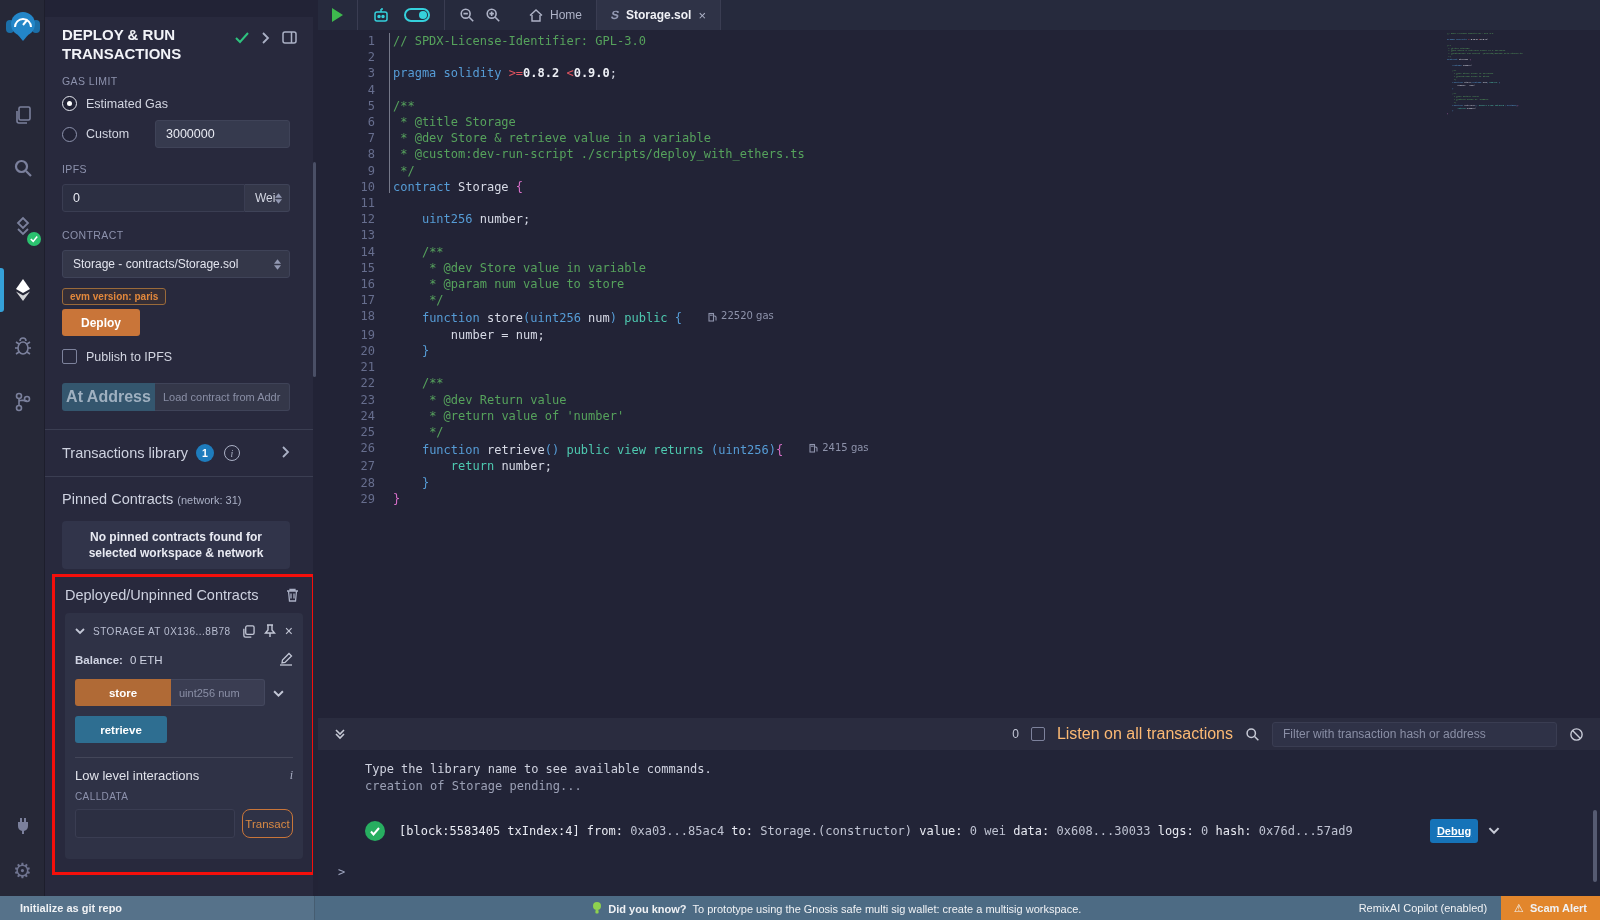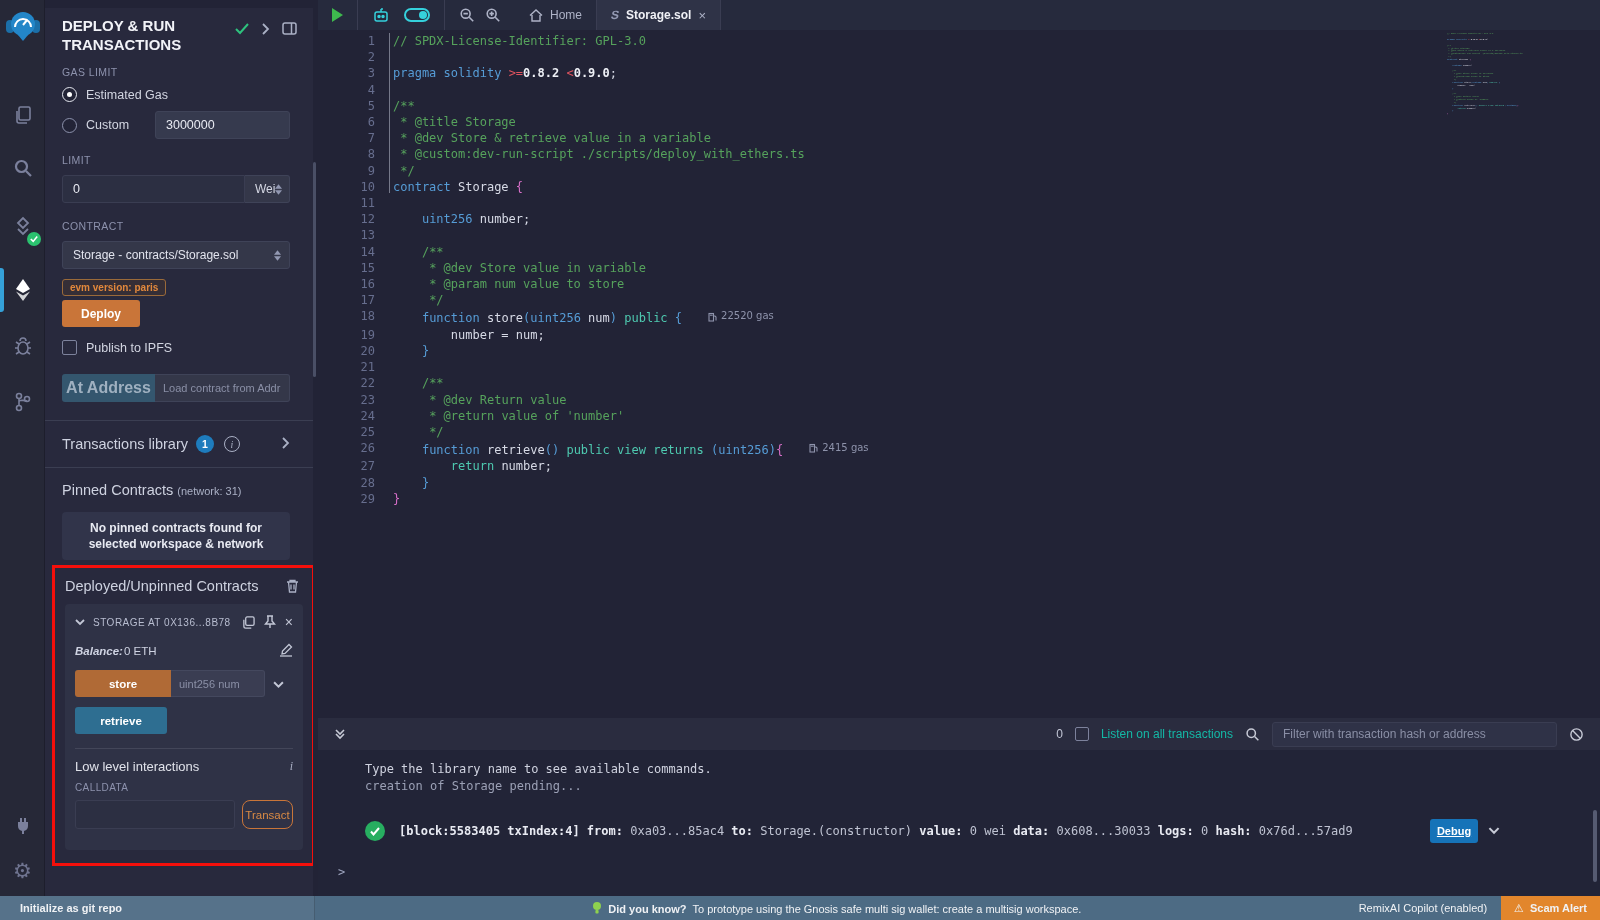--- a/index.html
+++ b/index.html
@@ -10,21 +10,21 @@
   
   .rail { position:absolute; left:0; top:0; width:45px; height:896px; background:#262837; border-right:1px solid #1d1e2c; }
   .rail-item { position:absolute; left:0; width:45px; height:44px; display:flex; align-items:center; justify-content:center; color:#7b809c; }
   .rail-item svg { display:block; }
   .rail-item.active { color:#ffffff; }
   .active-bar { position:absolute; left:0; top:268px; width:4px; height:44px; background:#35a1d8; border-radius:0 3px 3px 0; }
   .badge-check { position:absolute; right:4px; bottom:2px; width:14px; height:14px; border-radius:50%; background:#2bc26f; display:flex; align-items:center; justify-content:center; }
   .gear-glyph { font-size:21px; color:#6f7490; line-height:1; }
 
   
-  .panel { position:absolute; left:45px; top:8px; width:268px; height:896px; background:#28293d; overflow:hidden; }
+  .panel { position:absolute; left:45px; top:17px; width:268px; height:896px; background:#28293d; overflow:hidden; }
   .panel-inner { padding:8px 23px 0 17px; position:relative; }
   .p-title { font-size:15px; font-weight:bold; color:#f2f3f8; line-height:19px; width:170px; }
   .p-title-icons { position:absolute; top:14px; right:16px; display:flex; align-items:center; gap:12px; color:#aab0c5; }
   .lbl { font-size:10.5px; color:#8d92ad; letter-spacing:.4px; margin-top:12px; }
   .radio-row { display:flex; align-items:center; gap:9px; margin-top:9px; font-size:12.5px; color:#d3d6e2; }
   .radio { width:15px; height:15px; border-radius:50%; border:1px solid #8d92ad; background:#222336; position:relative; flex:none; }
   .radio.sel { border-color:#e6e8f0; }
   .radio.sel::after { content:""; position:absolute; left:4px; top:4px; width:5px; height:5px; border-radius:50%; background:#fff; }
   .gas-input { margin-left:auto; width:135px; height:28px; background:#363a4e; border:1px solid #3f4358; border-radius:3px; color:#e8eaf2; font-size:12.5px; padding:0 10px; }
   .value-row { display:flex; margin-top:9px; height:28px; }
@@ -52,21 +52,21 @@
 
   
   .red-box { position:absolute; left:7px; top:557px; width:263px; height:301px; border:3px solid #f50f0b; padding:8px 9px 0 10px; }
   .dep-title-row { display:flex; align-items:center; justify-content:space-between; padding:2px 4px 0 0; }
   .dep-title { font-size:14.5px; color:#ced2e0; }
   .dep-card { margin-top:10px; background:#2f3246; border-radius:4px; padding:10px 10px 12px 10px; height:246px; }
   .card-head { display:flex; align-items:center; gap:8px; color:#b8bdd0; }
   .card-head .name { font-size:10px; letter-spacing:.5px; flex:1; white-space:nowrap; }
   .card-icons { display:flex; align-items:center; gap:9px; color:#c3c7d6; }
   .bal-row { display:flex; align-items:center; margin-top:13px; font-size:11.5px; color:#cfd3e2; }
-  .bal-row b { margin-right:1px;font-style:italic; }
+  .bal-row b { margin-right:7px; }
   .bal-row .edit { margin-left:auto; color:#c3c7d6; }
   .store-row { display:flex; align-items:center; margin-top:11px; height:27px; }
   .btn-store { width:96px; height:27px; background:#b06a36; border:none; border-radius:3px 0 0 3px; color:#fff; font-size:11.5px; font-weight:bold; }
   .store-input { width:94px; height:27px; background:#3a3d52; border:1px solid #44485e; border-left:none; color:#e8eaf2; font-size:11px; padding:0 8px; border-radius:0 3px 3px 0; }
   .store-input::placeholder { color:#8a8fa6; }
   .store-chev { margin-left:8px; color:#c3c7d6; }
   .btn-retrieve { display:block; margin-top:10px; width:92px; height:27px; background:#2e6e91; border:none; border-radius:3px; color:#fff; font-size:11.5px; font-weight:bold; }
   .card-div { height:1px; background:#434659; margin-top:14px; }
   .lowlevel-row { display:flex; align-items:center; justify-content:space-between; margin-top:10px; }
   .lowlevel-title { font-size:13px; color:#e0e2ea; }
@@ -102,30 +102,30 @@
   .tk-br1 { color:#d86fc9; } .tk-br2 { color:#569cd6; }
   .gas-lens { display:inline-flex; align-items:center; gap:4px; margin-left:26px; font-family:"DejaVu Sans",sans-serif; font-size:10px; color:#8e93ab; vertical-align:1px; }
   .scope-line { position:absolute; left:71px; top:3px; width:1px; height:160px; background:rgba(220,224,240,.45); }
   .minimap { position:absolute; right:77px; top:2px; width:76px; height:92px; overflow:hidden; }
   .minimap-inner { width:345px; font-family:"DejaVu Sans Mono",monospace; font-size:10px; line-height:13px; white-space:pre; transform:scale(.22); transform-origin:0 0; }
 
   
   .term-bar { position:absolute; left:0; top:718px; right:0; height:32px; background:#2a2c3f; display:flex; align-items:center; padding:0 16px; color:#c7cad6; }
   .term-right { margin-left:auto; display:flex; align-items:center; gap:12px; }
   .term-count { font-size:12px; color:#c3c7d6; }
-  .listen-lbl { font-size:12px; color:#14b8a6; }
+  .listen-lbl { font-size:16px; color:#fdba74; }
   .filter-input { width:285px; height:25px; background:#2f3247; border:1px solid #3a3d52; border-radius:3px; color:#e8eaf2; font-size:12px; padding:0 10px; }
   .filter-input::placeholder { color:#8a8fa6; }
   .term { position:absolute; left:0; top:750px; right:0; height:146px; background:#222437; font-family:"DejaVu Sans Mono",monospace; font-size:12px; }
   .term-line1 { padding:12px 0 0 47px; color:#d0d3e0; }
   .term-line2 { padding:3px 0 0 47px; color:#9ba0b5; }
   .tx-row { display:flex; align-items:center; margin-top:26px; padding:0 100px 0 47px; }
   .tx-check { width:20px; height:20px; border-radius:50%; background:#27ae60; display:flex; align-items:center; justify-content:center; flex:none; }
   .tx-text { margin-left:14px; color:#bfc3d2; white-space:nowrap; overflow:hidden; }
-  .tx-text .b { font-weight:bold; color:#e8eaf2; }
+  .tx-text .b { font-weight:normal; color:#e8eaf2; }
   .btn-debug { margin-left:auto; width:48px; height:24px; background:#1673b8; border:none; border-radius:3px; color:#fff; font-size:11px; font-weight:bold; font-family:"Liberation Sans",sans-serif; flex:none;text-decoration:underline; }
   .tx-chev { margin-left:10px; color:#c7cad6; flex:none; }
   .term-prompt { padding:22px 0 0 20px; color:#9fa6c0; }
   .term-thumb { position:absolute; right:3px; top:60px; width:4px; height:72px; background:#565b72; border-radius:2px; }
 
   
   .statusbar { position:absolute; left:0; bottom:0; width:1600px; height:24px; background:#4d6b84; display:flex; align-items:center; font-size:11px; color:#f0f2f5; }
   .sb-left { width:315px; height:24px; display:flex; align-items:center; padding-left:20px; background:rgba(255,255,255,.05); border-right:1px solid rgba(0,0,0,.18); font-weight:bold; }
   .sb-center { flex:1; display:flex; align-items:flex-end; justify-content:center; gap:6px; }
   .sb-center .b { font-weight:bold; }
@@ -228,21 +228,21 @@
       <div class="radio-row">
         <span class="radio sel"></span>
         <span>Estimated Gas</span>
       </div>
       <div class="radio-row">
         <span class="radio"></span>
         <span>Custom</span>
         <input class="gas-input" value="3000000" style="">
       </div>
 
-      <div class="lbl" style="margin-top:15px;">LIMIT</div>
+      <div class="lbl" style="margin-top:15px;">IPFS</div>
       <div class="value-row">
         <input class="value-input" value="0" style="">
         <div class="unit-box">
           <span>Wei</span>
           <span class="stepper">
             <svg width="7" height="5" viewBox="0 0 8 5" fill="currentColor">
                 <path d="M4 0l4 5H0z"></path>
               </svg>
             <svg width="7" height="5" viewBox="0 0 8 5" fill="currentColor">
                 <path d="M4 5L0 0h8z"></path>

